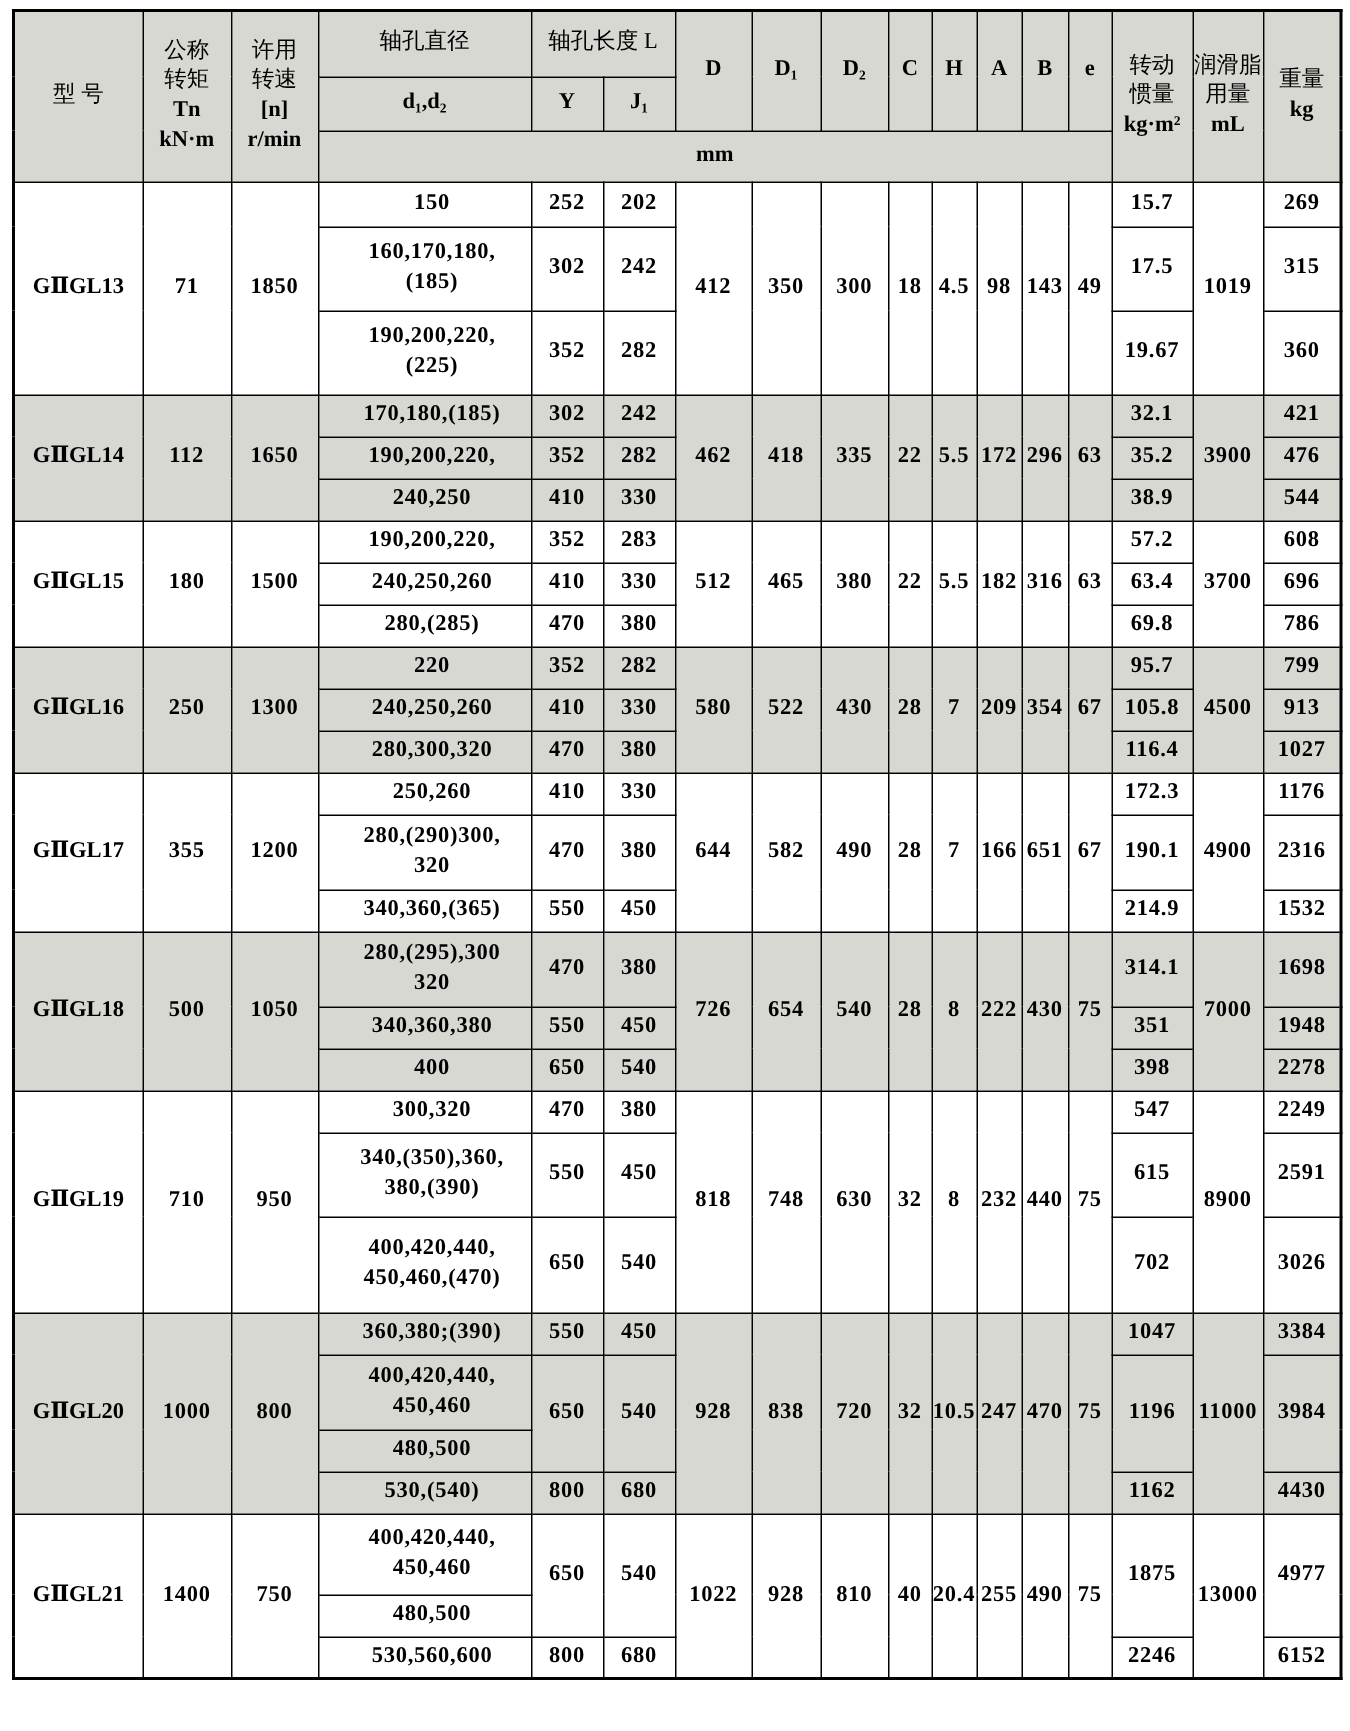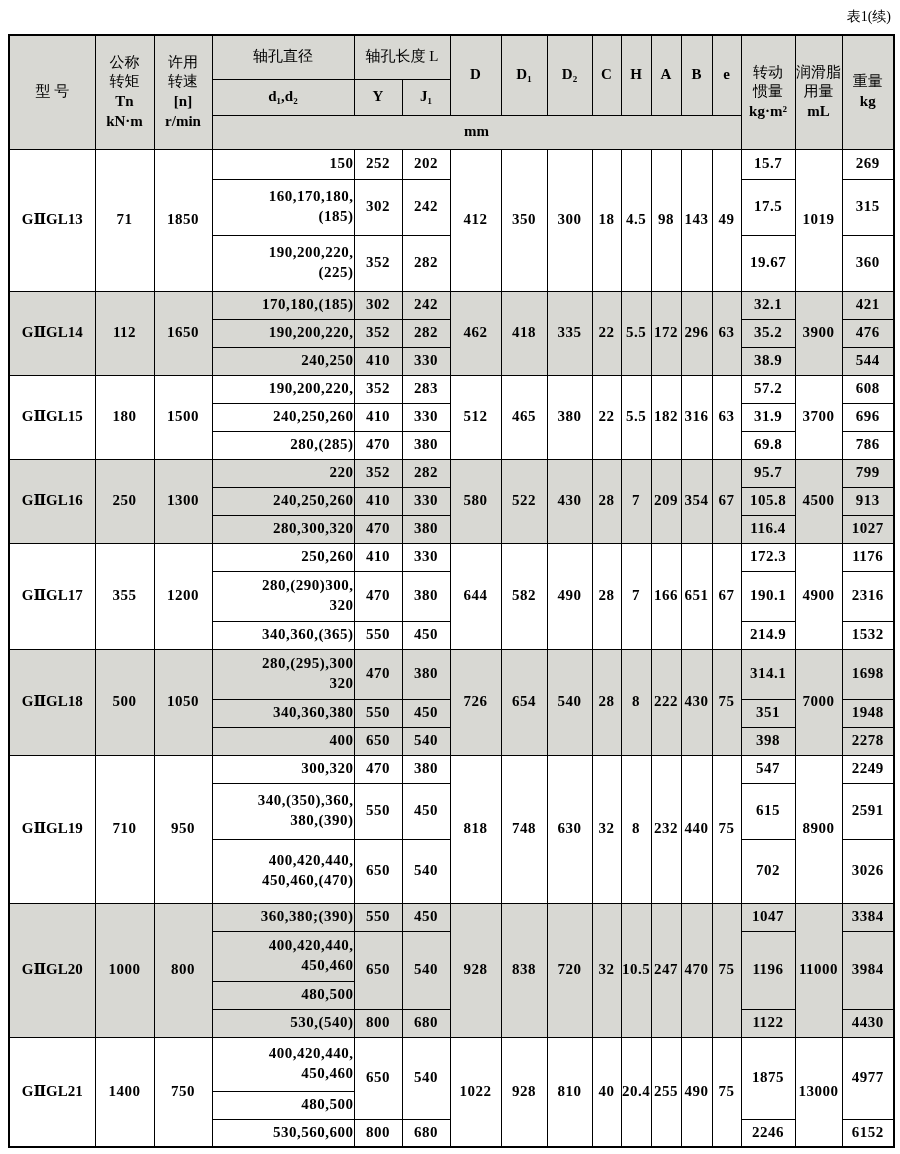--- a/index.html
+++ b/index.html
@@ -7,28 +7,27 @@
        font-family:"Liberation Serif","DejaVu Serif",serif;color:#000;}
   .page{padding:6px 7px 0 8px;}
   .caption{text-align:right;font-size:14px;padding:2px 2px 8px 0;}
   table{border-collapse:collapse;table-layout:fixed;width:885px;
         border:2px solid #000;}
   td{border:1px solid #000;text-align:center;vertical-align:middle;
      font-size:15px;line-height:1.32;padding:1px 0;overflow:hidden;}
   td.hdr{background:#d8d8d3;}
   td .lat{font-weight:bold;}
   tr.shaded td{background:#d8d8d3;}
-  td.bore{text-align:right;padding-left:10px;}
+  td.bore{text-align:center;padding-left:10px;}
   td.num{letter-spacing:0.5px;}
 </style>
 </head>
 <body>
 
 <div class="page">
-  <div class="caption">表1(续)</div>
   <table id="spec-table">
       <colgroup>
         <col style="width: 86px;">
         <col style="width: 59px;">
         <col style="width: 58px;">
         <col style="width: 142px;">
         <col style="width: 48px;">
         <col style="width: 48px;">
         <col style="width: 51px;">
         <col style="width: 46px;">
@@ -355,21 +354,21 @@
           <td class="bore num">
             <div class="lat">240,250,260</div>
           </td>
           <td class="num">
             <div class="lat">410</div>
           </td>
           <td class="num">
             <div class="lat">330</div>
           </td>
           <td class="num">
-            <div class="lat">31.9</div>
+            <div class="lat">63.4</div>
           </td>
           <td class="num">
             <div class="lat">696</div>
           </td>
         </tr>
         <tr style="height: 28px;">
           <td class="bore num">
             <div class="lat">280,(285)</div>
           </td>
           <td class="num">
@@ -817,21 +816,21 @@
           <td class="bore num">
             <div class="lat">530,(540)</div>
           </td>
           <td class="num">
             <div class="lat">800</div>
           </td>
           <td class="num">
             <div class="lat">680</div>
           </td>
           <td class="num">
-            <div class="lat">1122</div>
+            <div class="lat">1162</div>
           </td>
           <td class="num">
             <div class="lat">4430</div>
           </td>
         </tr>
         <tr style="height: 54px;">
           <td rowspan="3">
             <div class="lat">GⅡGL21</div>
           </td>
           <td rowspan="3" class="num">

